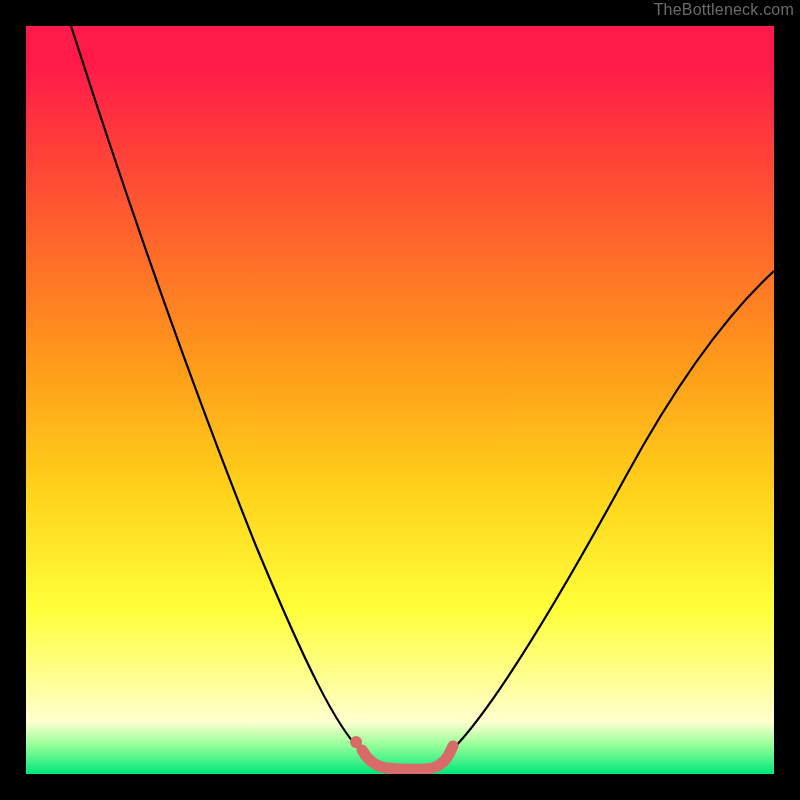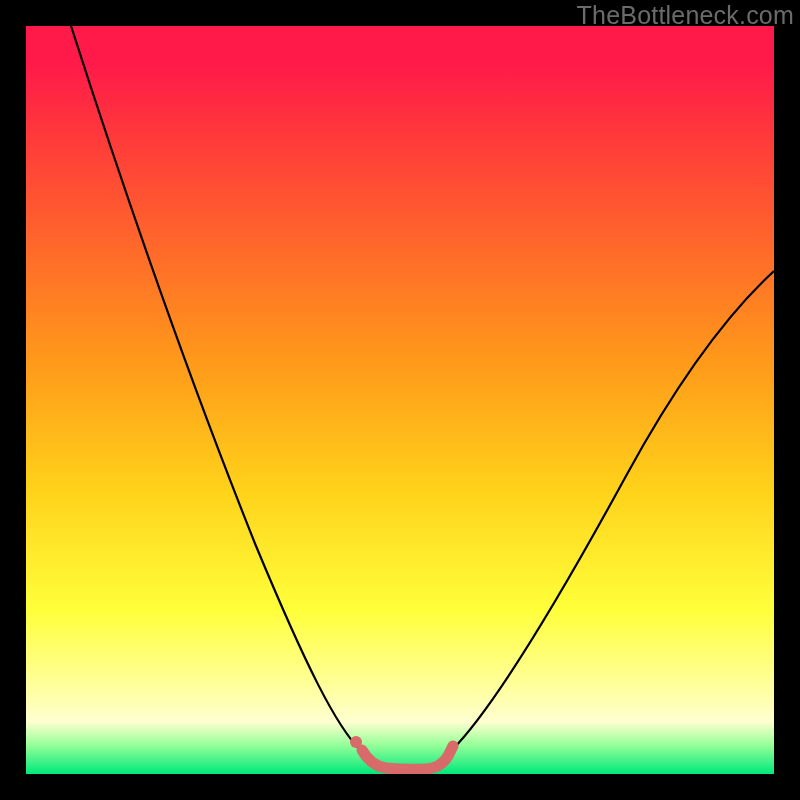--- a/index.html
+++ b/index.html
@@ -44,21 +44,21 @@
     left: 0;
     top: 0;
     width: 100%;
     height: 100%;
   }
   .watermark {
     position: absolute;
     top: 1px;
     right: 6px;
     color: #6b6b6b;
-    font-size: 25px;
+    font-size: 16px;
     letter-spacing: 0.2px;
     font-weight: 500;
   }
 </style>
 </head>
 <body>
 
 <div class="watermark">TheBottleneck.com</div>
 
 <div class="frame">

